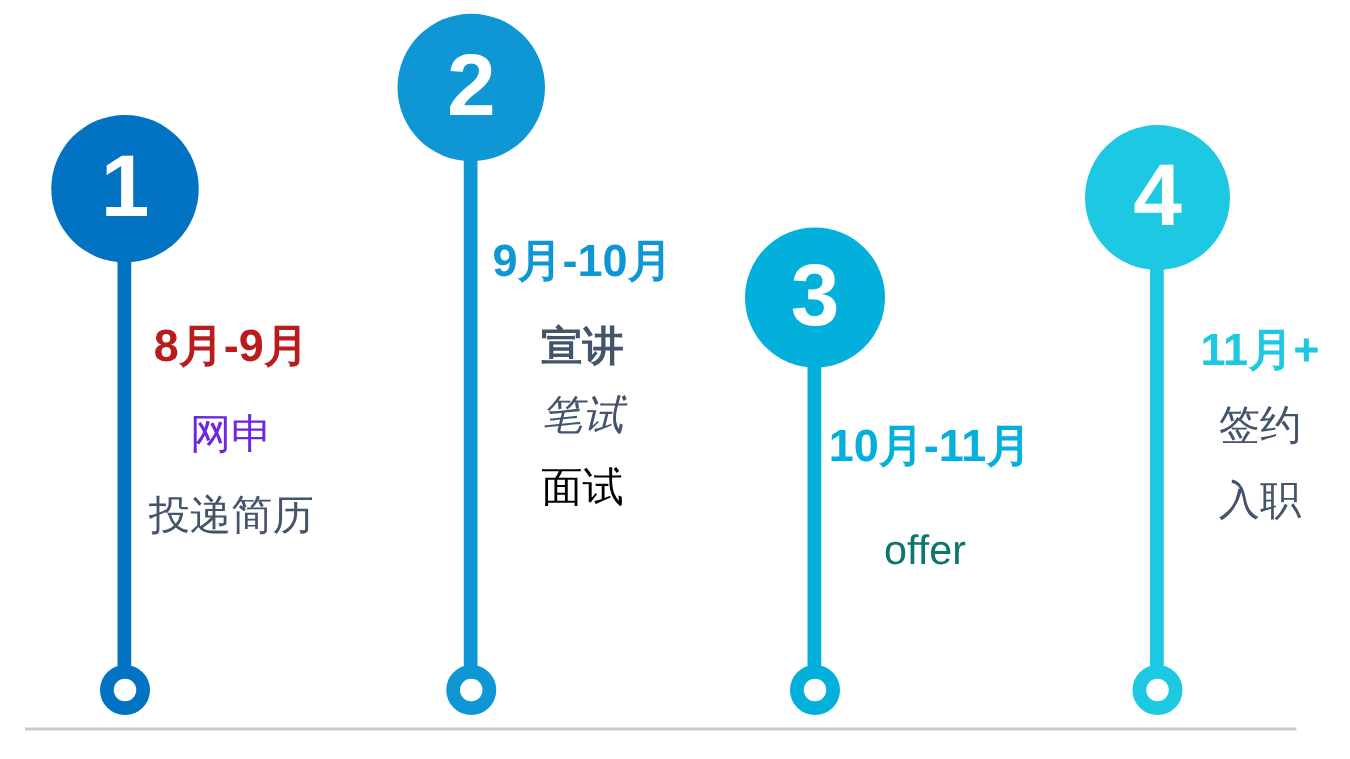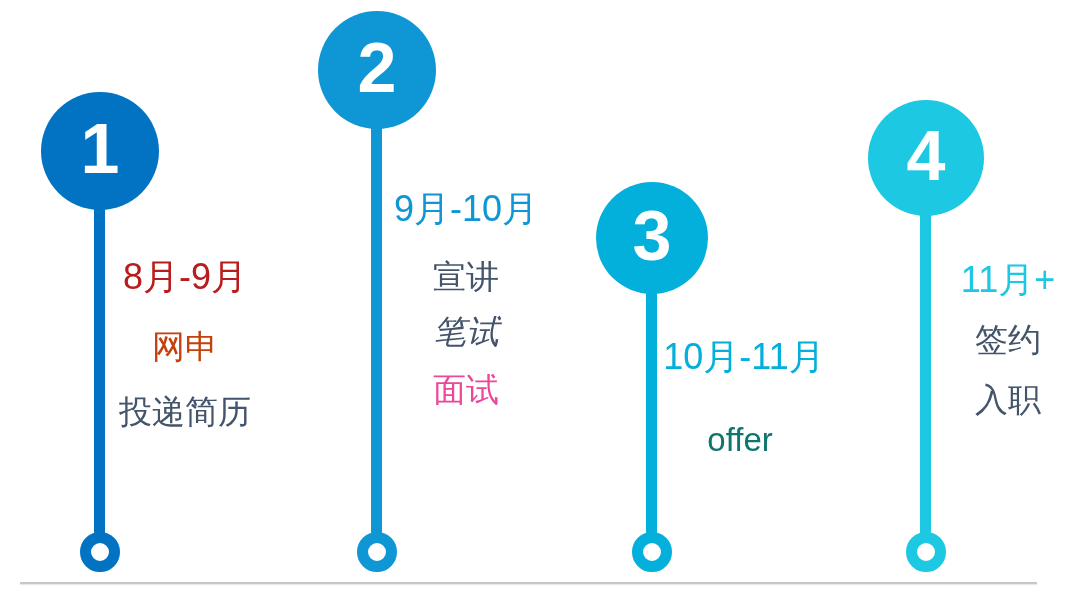--- a/index.html
+++ b/index.html
@@ -43,21 +43,21 @@
     background: #ffffff;
   }
   .txt {
     position: absolute;
     width: 240px;
     text-align: center;
     white-space: nowrap;
   }
   .date {
     font-size: 36px;
-    font-weight: normal;
+    font-weight: bold;
     line-height: 44px;
   }
   .item {
     font-size: 33px;
     font-weight: normal;
     line-height: 40px;
   }
   .divider {
     position: absolute;
     height: 2px;
@@ -69,34 +69,34 @@
 
 <div class="canvas" style="background-color: rgb(255, 255, 255);">
 
   <div>
     <div class="stem" style="left: 94px; top: 151px; height: 383px; background-color: rgb(1, 115, 194);"></div>
     <div class="ring" style="left: 80px; top: 532px; border-color: rgb(1, 115, 194);"></div>
     <div class="circle" style="left: 41px; top: 92px; width: 118px; height: 118px; background-color: rgb(1, 115, 194);">
       <span class="num">1</span>
     </div>
     <div class="txt date" style="left: 65px; top: 255px; color: #b91c1c;">8月-9月</div>
-    <div class="txt item" style="left: 65px; top: 327px; color: #c2410c;">网申</div>
+    <div class="txt item" style="left: 65px; top: 327px; color: #6d28d9;">网申</div>
     <div class="txt item" style="left: 65px; top: 392px; color: rgb(68, 84, 106);">投递简历</div>
   </div>
 
   <div>
     <div class="stem" style="left: 371px; top: 70px; height: 464px; background-color: rgb(15, 151, 213);"></div>
     <div class="ring" style="left: 357px; top: 532px; border-color: rgb(15, 151, 213);"></div>
     <div class="circle" style="left: 318px; top: 11px; width: 118px; height: 118px; background-color: rgb(15, 151, 213);">
       <span class="num">2</span>
     </div>
     <div class="txt date" style="left: 346px; top: 187px; color: rgb(15, 151, 213);">9月-10月</div>
-    <div class="txt item" style="left: 346px; top: 257px; color: rgb(68, 84, 106);">宣讲</div>
+    <div class="txt item" style="left: 346px; top: 257px; color: rgb(68, 84, 106); font-weight: bold;">宣讲</div>
     <div class="txt item" style="left: 346px; top: 312px; color: rgb(68, 84, 106); font-style: italic;">笔试</div>
-    <div class="txt item" style="left: 346px; top: 370px; color: #ec4899;">面试</div>
+    <div class="txt item" style="left: 346px; top: 370px; color: #000000;">面试</div>
   </div>
 
   <div>
     <div class="stem" style="left: 646px; top: 238px; height: 296px; background-color: rgb(3, 175, 219);"></div>
     <div class="ring" style="left: 632px; top: 532px; border-color: rgb(3, 175, 219);"></div>
     <div class="circle" style="left: 596px; top: 182px; width: 112px; height: 112px; background-color: rgb(3, 175, 219);">
       <span class="num">3</span>
     </div>
     <div class="txt date" style="left: 624px; top: 335px; color: rgb(3, 175, 219);">10月-11月</div>
     <div class="txt item" style="left: 620px; top: 420px; color: #0f766e;">offer</div>

